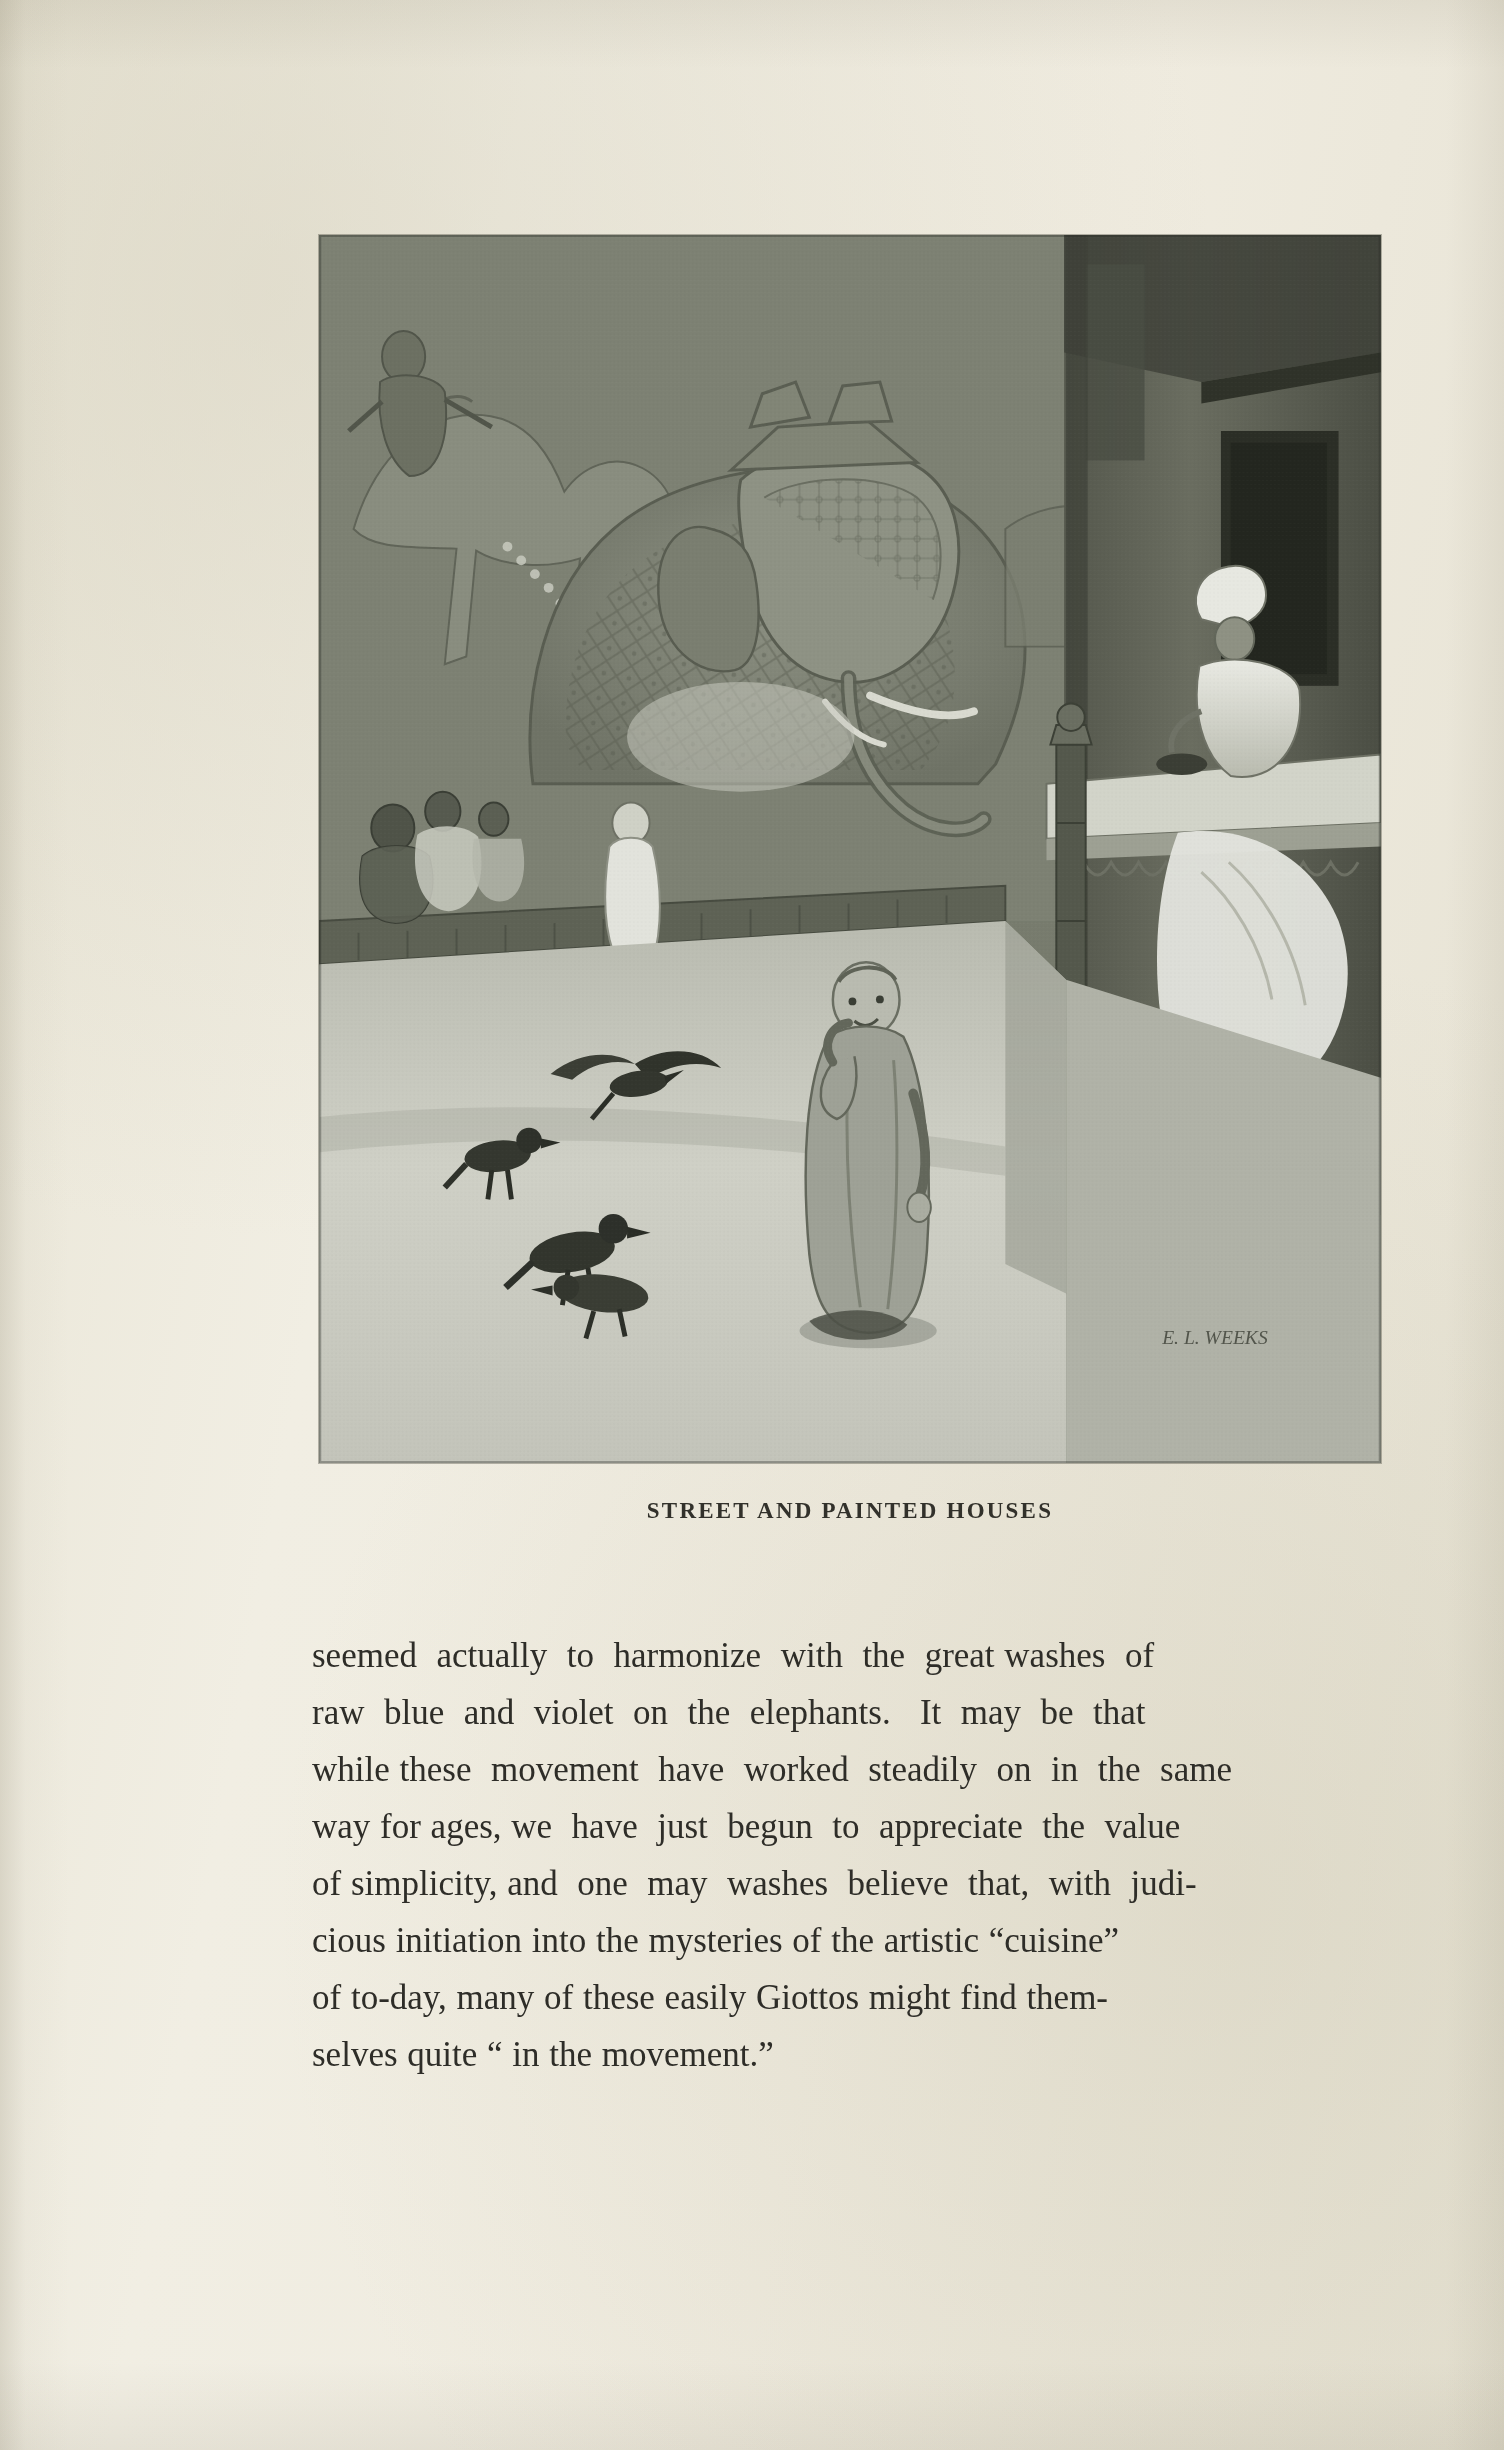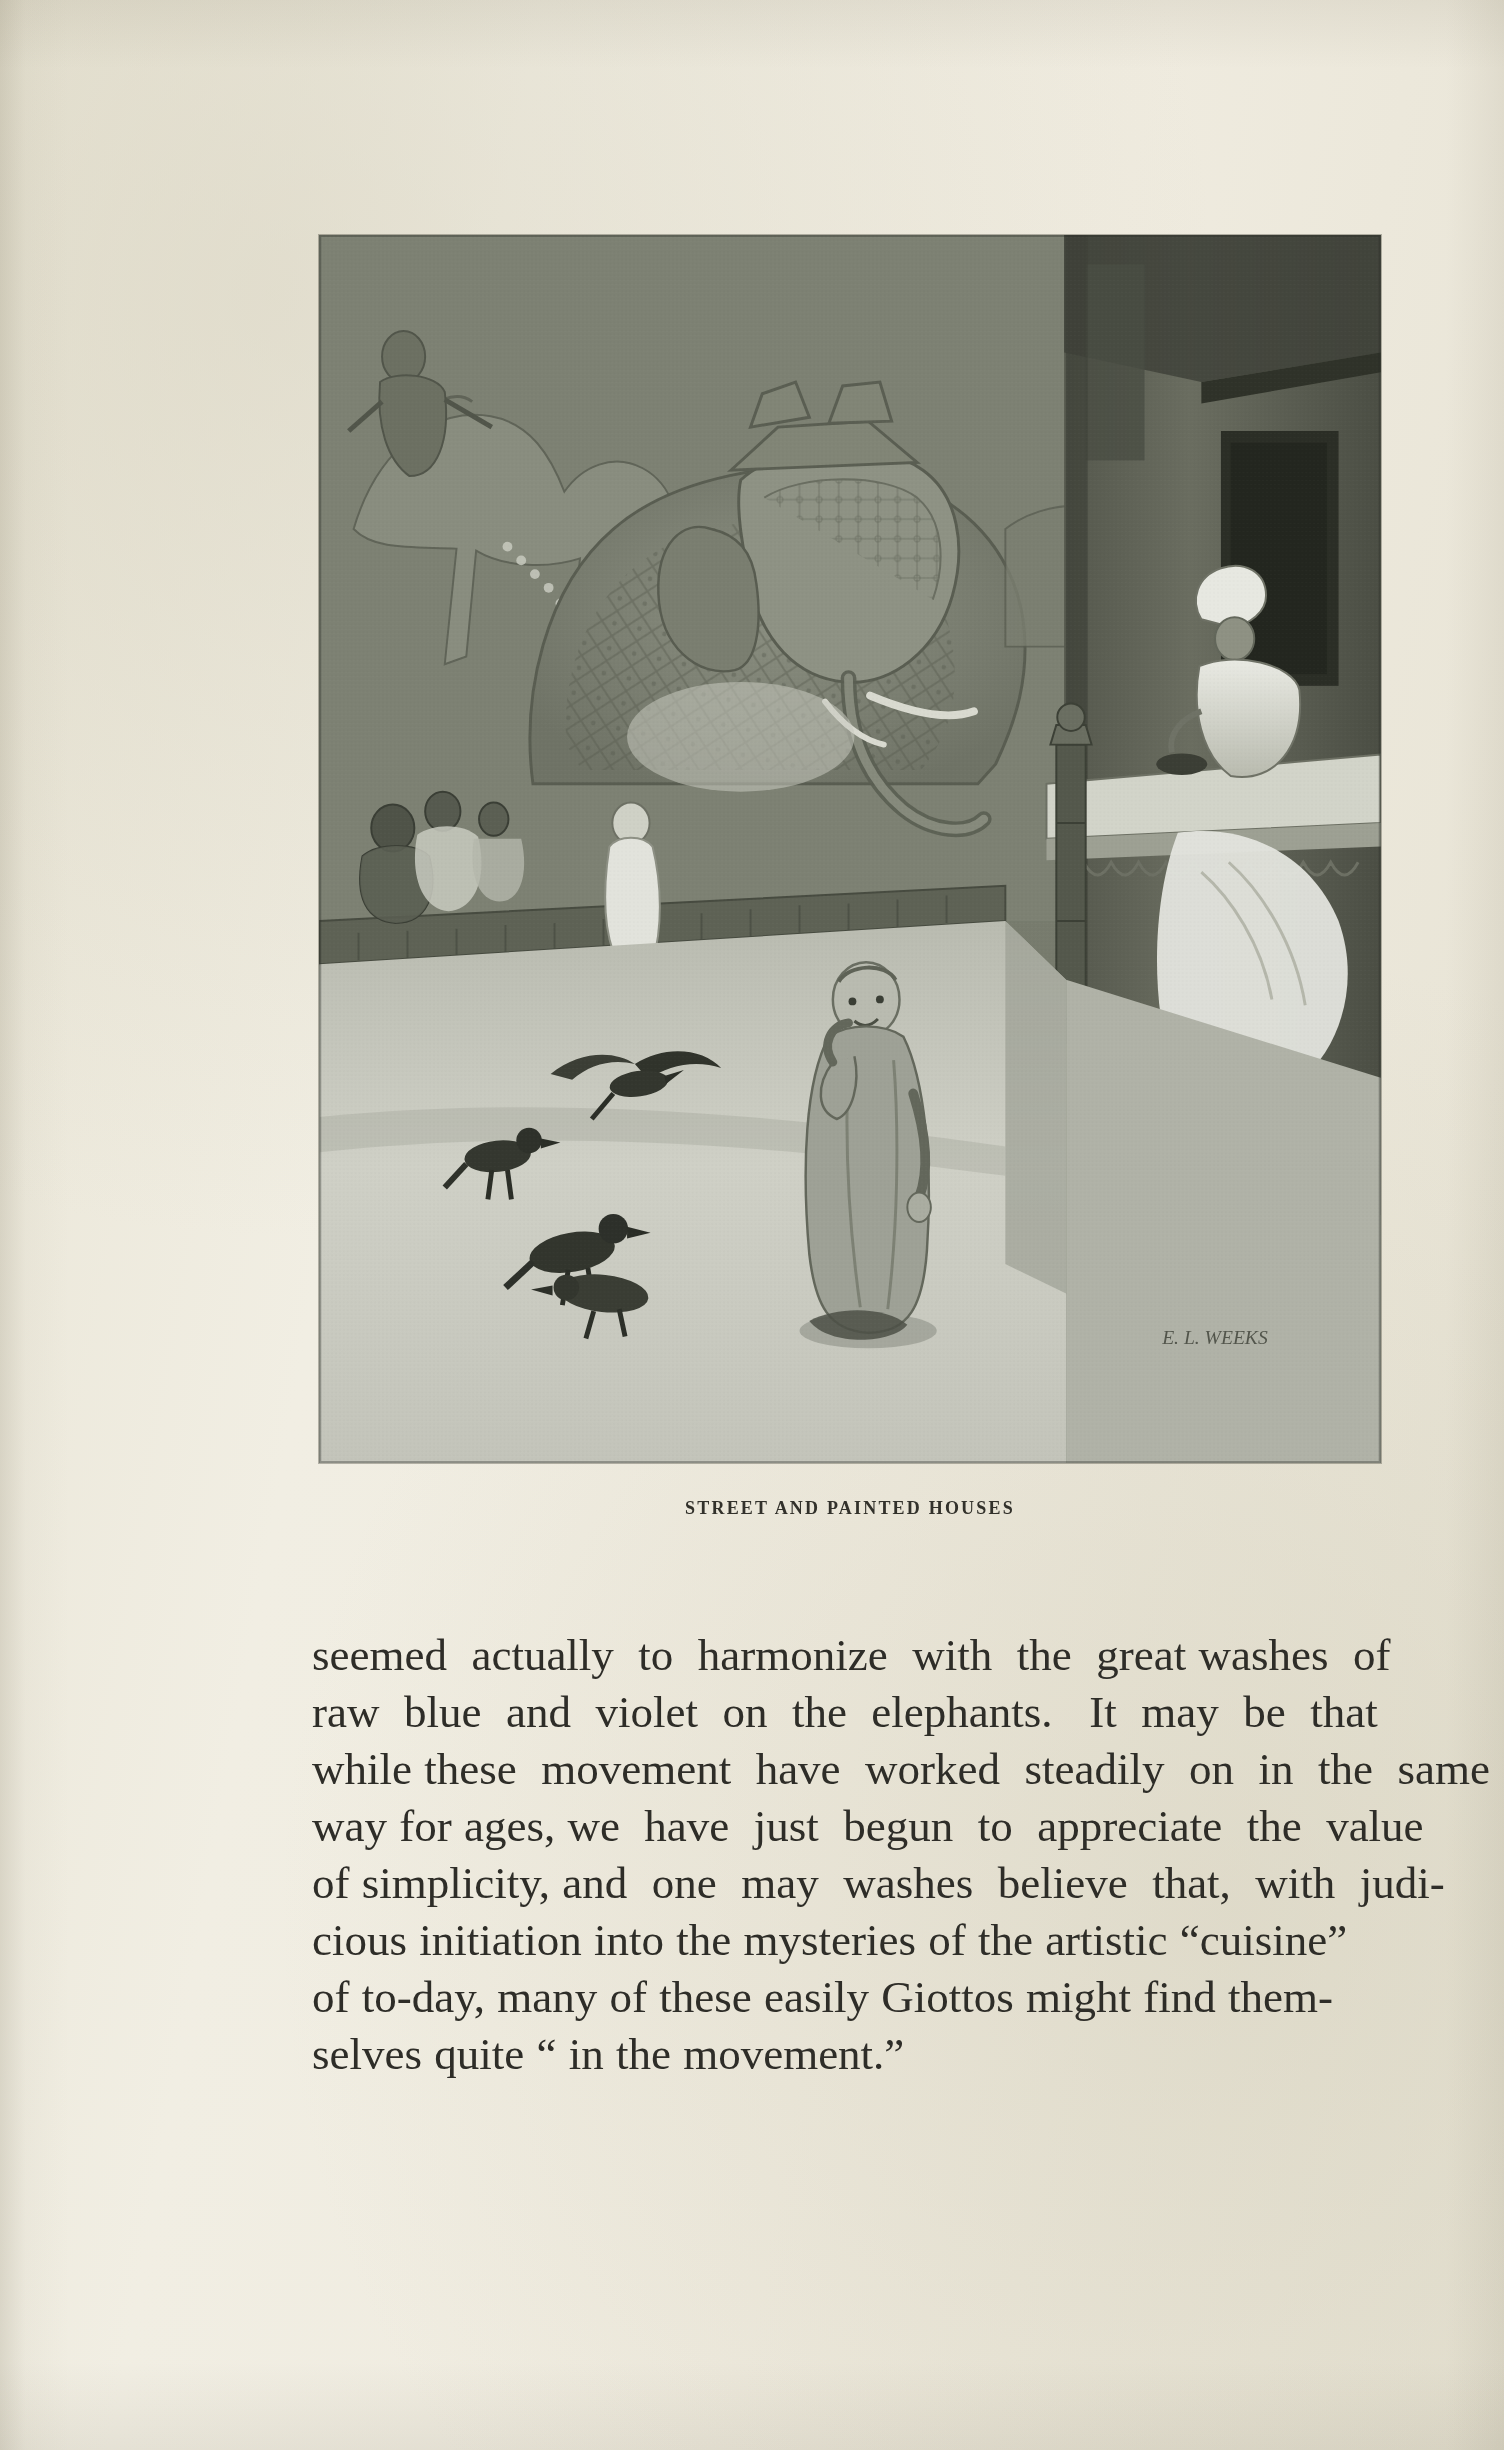--- a/index.html
+++ b/index.html
@@ -55,37 +55,37 @@
   }
   .plate svg { display: block; }
 
   .caption {
     position: absolute;
     left: 319px;
     top: 1498px;
     width: 1062px;
     text-align: center;
     font-family: "Liberation Serif", serif;
-    font-size: 18px;
+    font-size: 23px;
     letter-spacing: 2.2px;
     color: #32312b;
     font-variant: small-caps;
     text-transform: uppercase;
     font-weight: 600;
   }
 
   
   .body-block {
     position: absolute;
     left: 312px;
     top: 1627px;
     width: 1083px;
     color: #2e2d28;
     font-family: "Liberation Serif", serif;
-    font-size: 45px;
+    font-size: 35px;
     line-height: 57px;
   }
   .body-block p {
     margin: 0;
     text-align: justify;
     text-align-last: left;
     word-spacing: 1px;
   }
   .line {
     display: block;

